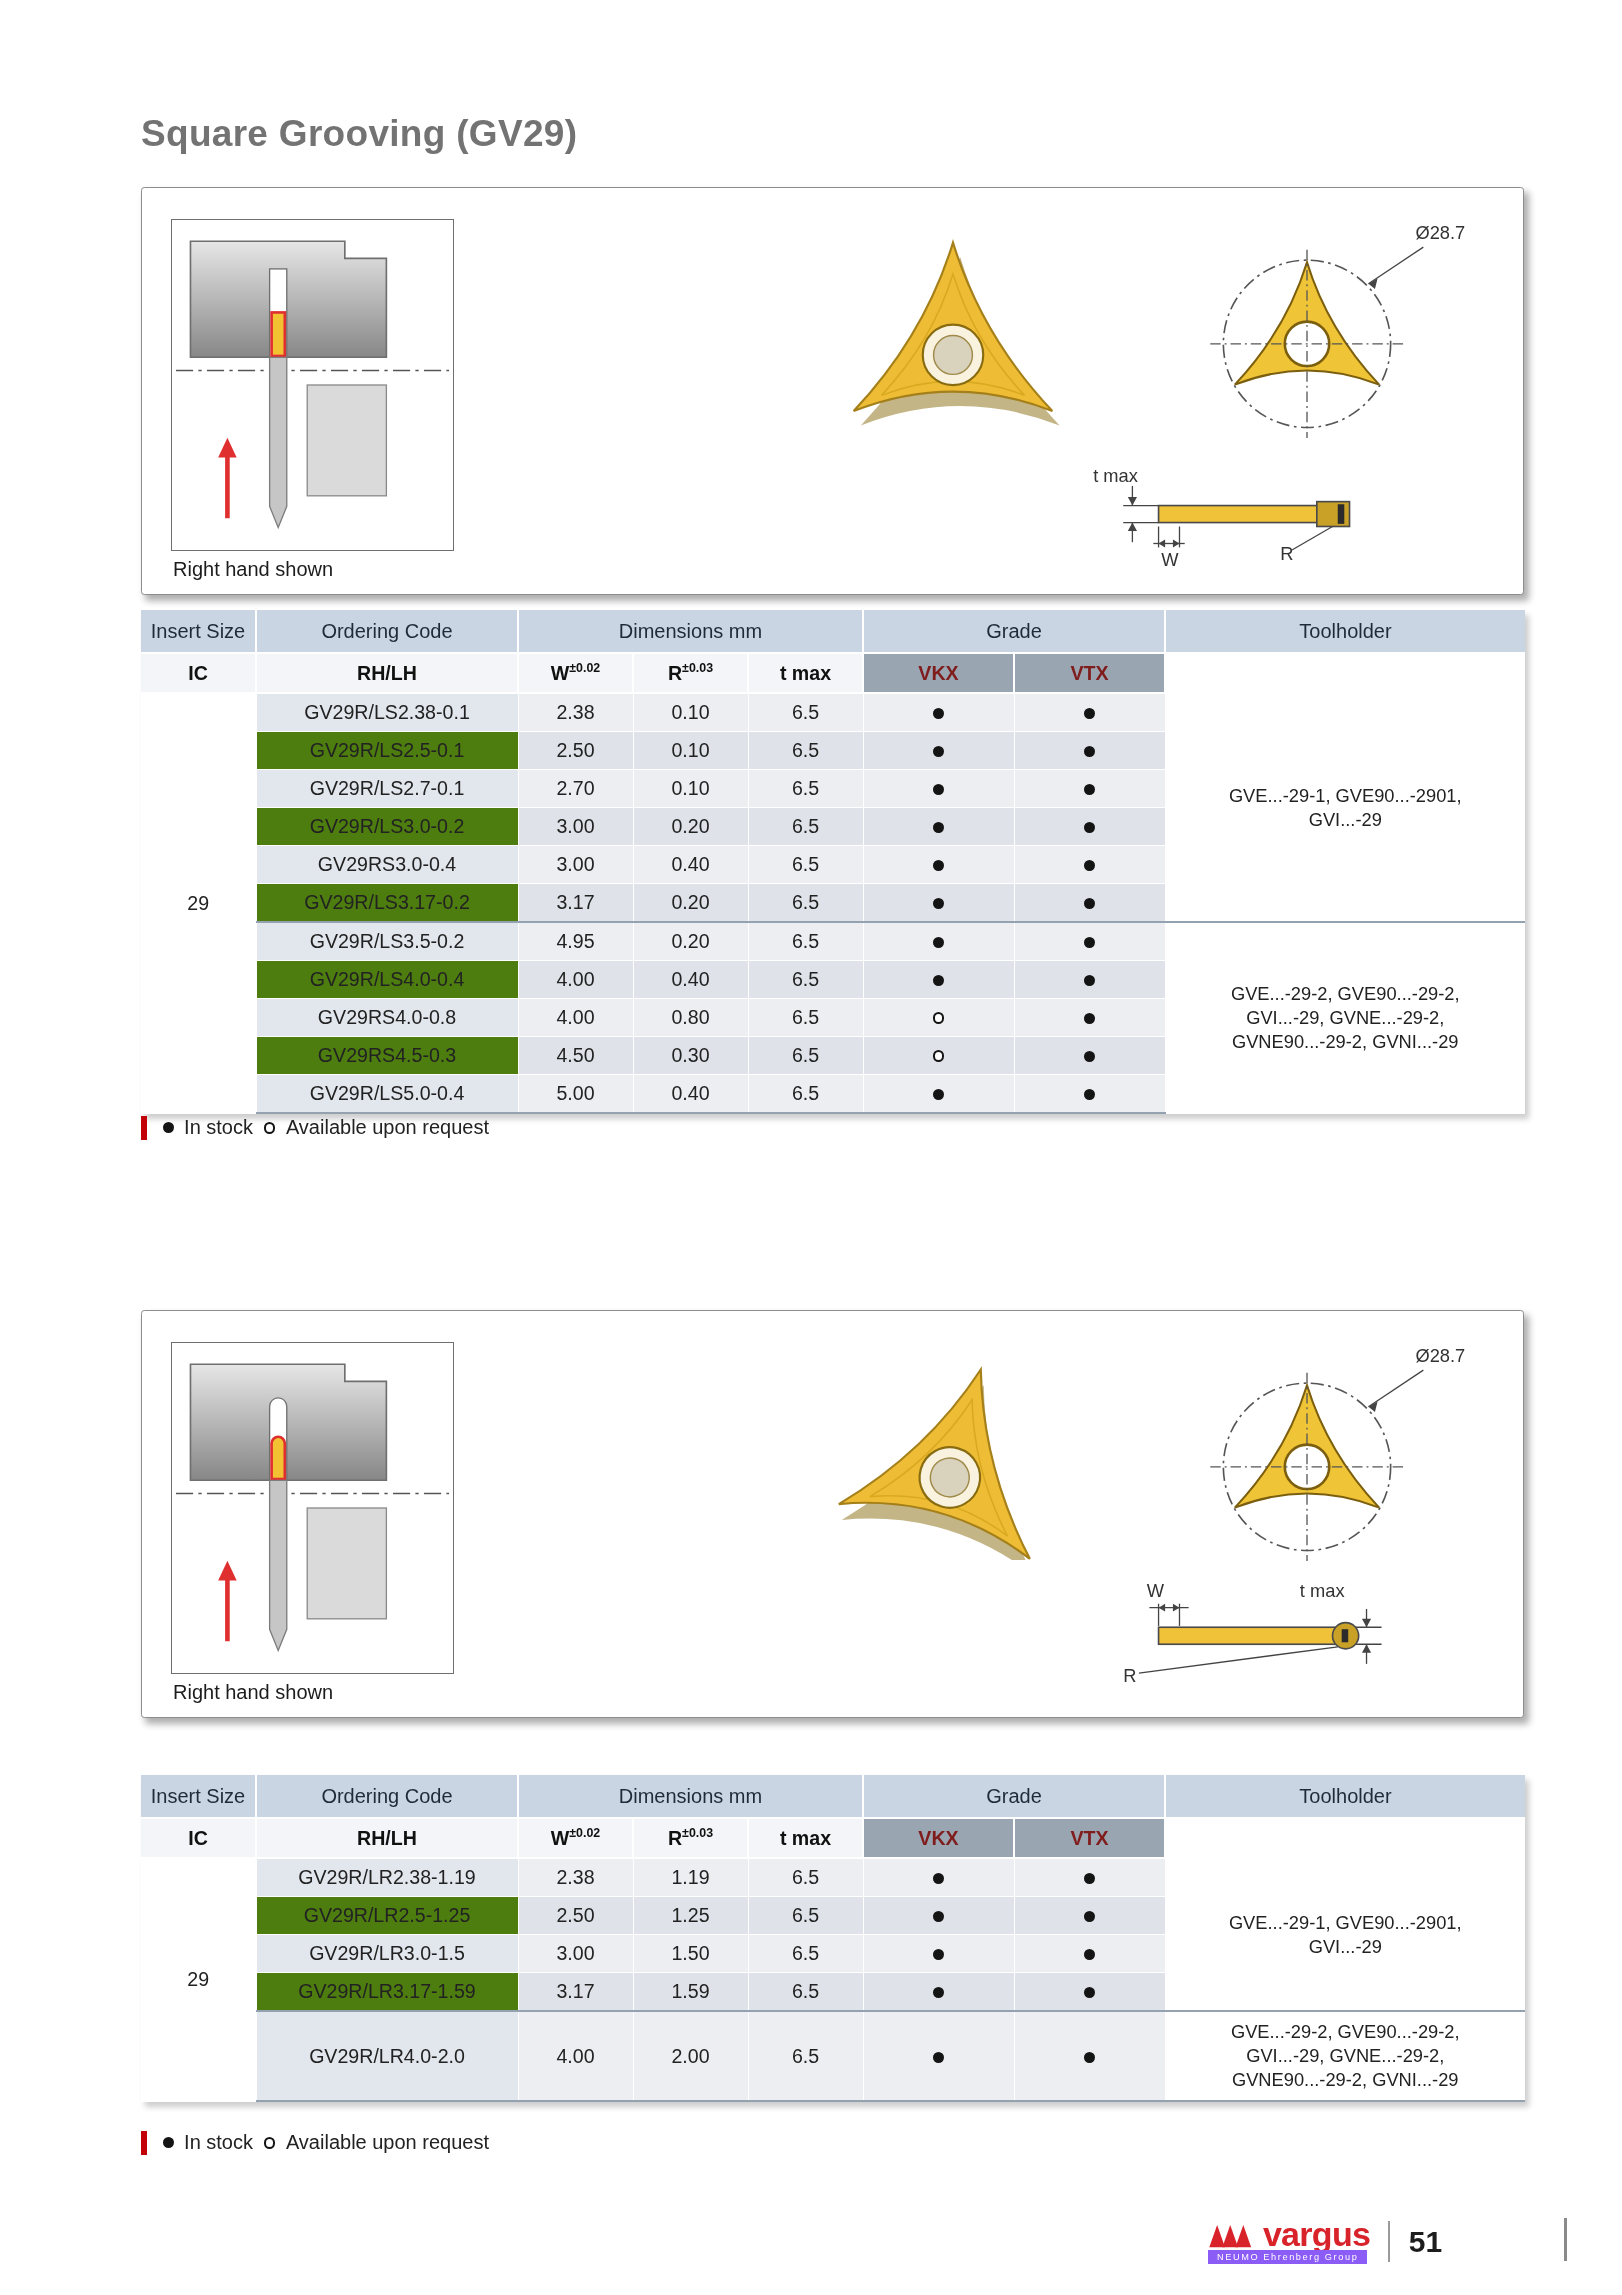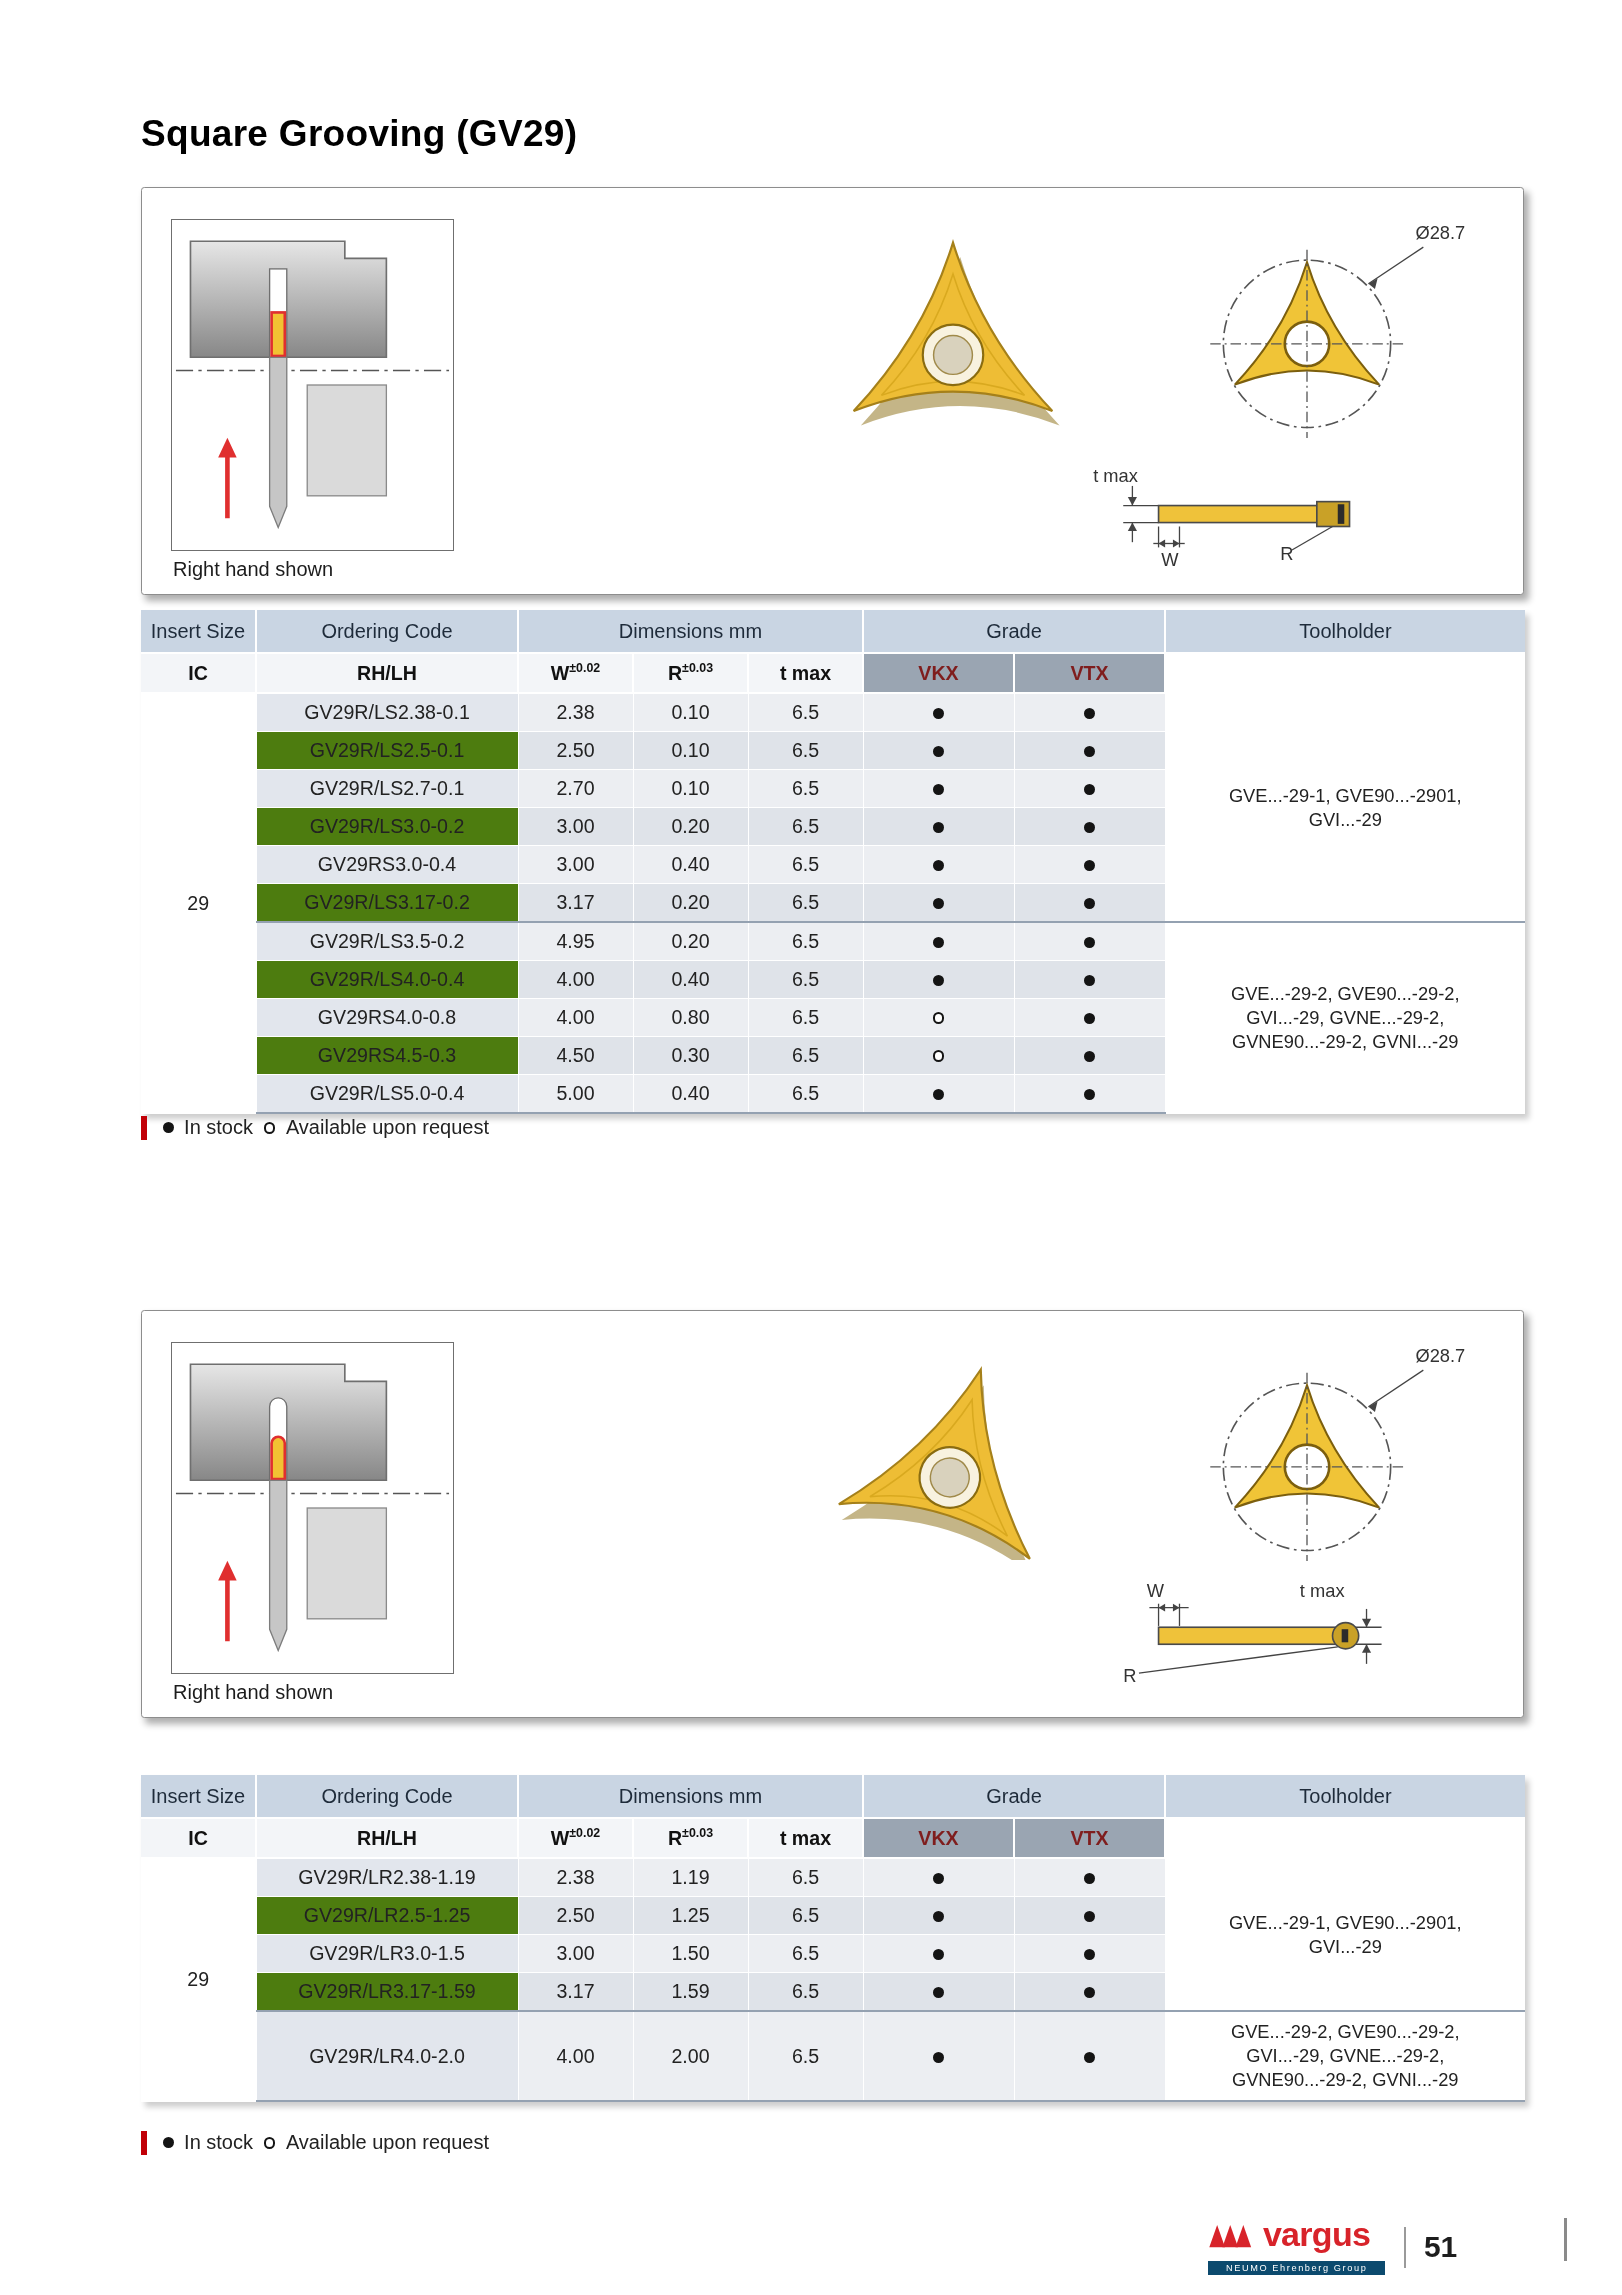--- a/index.html
+++ b/index.html
@@ -1,21 +1,21 @@
 <!DOCTYPE html>
 <html style="font-size:10.5px"><head>
 <meta charset="utf-8">
 <style>
   html,body{margin:0;padding:0;background:#fff;}
   #page{
     position:relative;width:1623px;height:2295px;background:#ffffff;
     font-family:"Liberation Sans","DejaVu Sans",sans-serif;color:#222;overflow:hidden;
   }
   .section-title{position:absolute;left:141px;margin:0;font-size:37px;font-weight:bold;
-    color:#000000;letter-spacing:0.3px;}
+    color:#737373;letter-spacing:0.3px;}
   #title-0{top:113px;}
   #title-1{top:1235px;}
 
   
   .panel{position:absolute;left:141px;width:1381px;height:406px;background:#fff;
     border:1.3px solid #8d8d8d;border-radius:3.3px;box-shadow:4.6px 5.9px 7.9px rgba(0,0,0,.32);}
   #panel-0{top:187px;}
   #panel-1{top:1310px;}
   .op-box{position:absolute;left:29px;top:31px;width:283px;height:332px;
     border:1.3px solid #6f6f6f;background:#fff;box-sizing:border-box;}
@@ -64,22 +64,22 @@
   #legend-0{top:1116px;}
   #legend-1{top:2131px;}
   .legend .bar{width:5.9px;height:23.6px;background:#c10007;margin-right:5.2px;}
   .legend .dot{flex:0 0 auto;}
 
   
   .footer{position:absolute;left:1208px;top:2220px;display:flex;align-items:center;}
   .logo{display:flex;flex-direction:column;align-items:flex-start;}
   .logo-top{display:flex;align-items:flex-end;gap:3.9px;}
   .brand{color:#d8232a;font-size:34px;font-weight:bold;letter-spacing:-0.7px;line-height:.85;}
-  .tagline{background:#0c4a6e;color:#fff;font-size:9.2px;letter-spacing:1.6px;
-    padding:2px 18px;margin-top:12px;width:max-content;}
+  .tagline{background:#8b5cf6;color:#fff;font-size:9.2px;letter-spacing:1.6px;
+    padding:2px 9px;margin-top:1px;width:max-content;}
   .vdiv{width:2px;height:41px;background:#9a9a9a;margin:0 18.3px;}
   .pagenum{font-size:30px;font-weight:bold;color:#1d1d1d;}
   .right-bar{position:absolute;left:1564px;top:2218px;width:2.6px;height:43px;background:#8a8a8a;}
 </style>
 </head>
 <body>
 
 <div id="page">
 
   <h1 id="title-0" class="section-title">Square Grooving (GV29)</h1>

